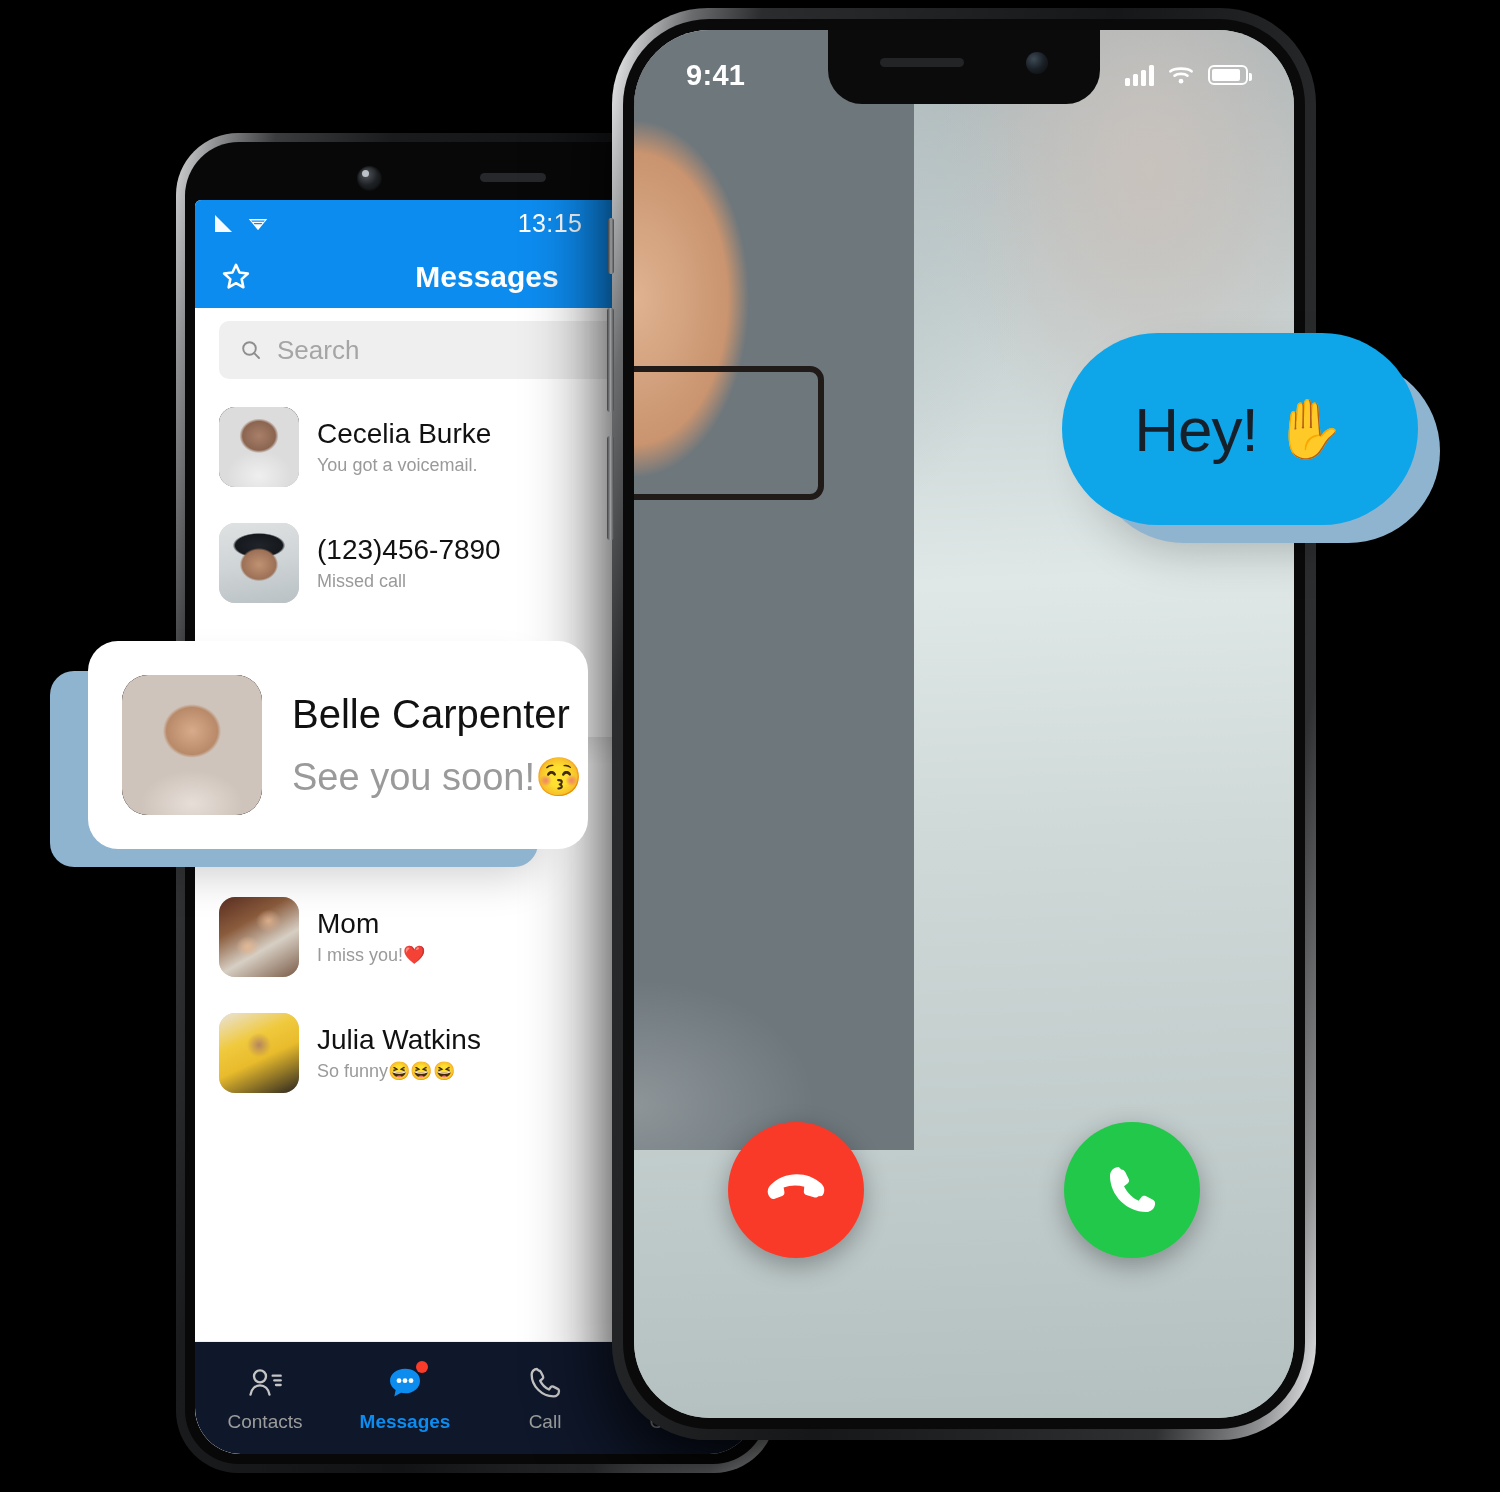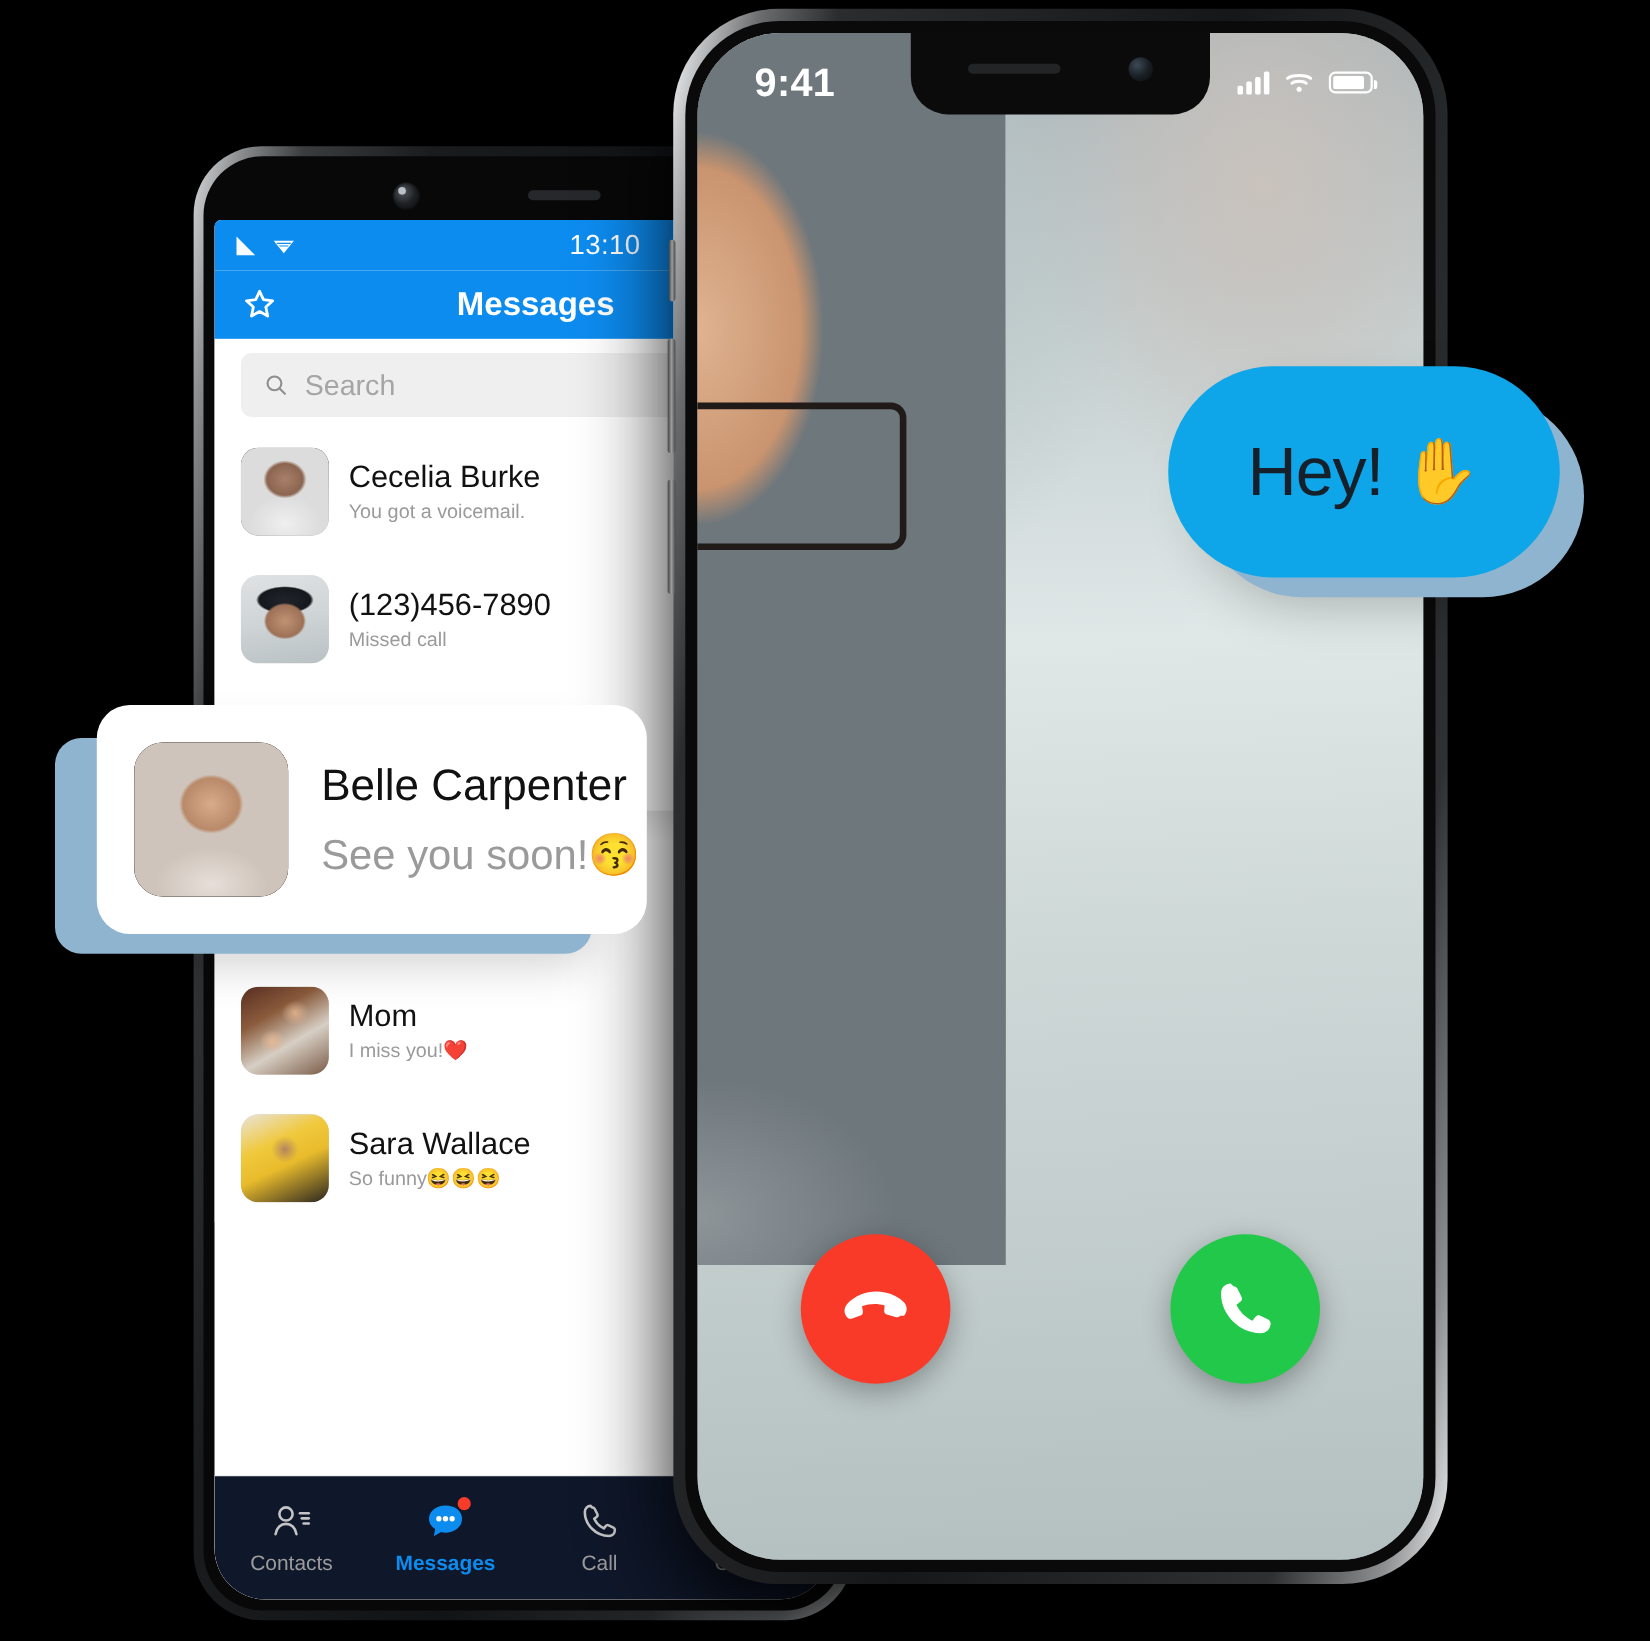--- a/index.html
+++ b/index.html
@@ -161,21 +161,21 @@
   }
   .notch-cam {
     position:absolute; right:52px; top:22px; width:22px; height:22px; border-radius:50%;
     background: radial-gradient(circle at 35% 32%, #3d4a55 0%, #1a2026 50%, #090a0b 100%);
   }
   .ios-status {
     position:absolute; left:0; right:0; top:0; height:74px; z-index:7;
     display:flex; align-items:center; justify-content:space-between;
     padding: 16px 46px 0 52px; color:#fff;
   }
-  .ios-time { font-size: 36px; font-weight: 600; letter-spacing:.3px; }
+  .ios-time { font-size: 29px; font-weight: 600; letter-spacing:.3px; }
   .ios-icons { display:flex; align-items:center; gap:13px; }
   .bars { display:flex; align-items:flex-end; gap:3px; height:22px; }
   .bars i { width:5px; background:#fff; border-radius:1.5px; display:block; }
   .battery {
     width:40px; height:20px; border:2.6px solid #fff; border-radius:6px;
     position:relative; padding:2px;
   }
   .battery::after{content:"";position:absolute;right:-6px;top:6px;width:3px;height:8px;background:#fff;border-radius:0 2px 2px 0;}
   .battery i{display:block;height:100%;width:86%;background:#fff;border-radius:2px;}
 
@@ -278,21 +278,21 @@
 
         <div class="and-statusbar">
           <div class="sb-left">
             <span class="sig-tri"></span>
             <svg class="wifi-glyph" viewBox="0 0 24 24" width="22" height="22">
               <path fill="#fff" d="M2 7.5 L22 7.5 L12 20 Z"></path>
               <path fill="#0d8cf0" d="M4.6 9.4 L19.4 9.4 L18.4 10.6 L5.6 10.6 Z"></path>
               <path fill="#0d8cf0" d="M7.2 12.1 L16.8 12.1 L15.8 13.3 L8.2 13.3 Z"></path>
             </svg>
           </div>
-          <div class="and-time">13:10</div>
+          <div class="and-time">13:15</div>
         </div>
 
         <div class="and-navbar">
           <svg class="star-icon" viewBox="0 0 24 24">
             <path fill="none" stroke="#fff" stroke-width="1.8" stroke-linejoin="round" d="M12 3.4 l2.5 5.4 5.9.7 -4.4 4 1.2 5.8 -5.2-2.9 -5.2 2.9 1.2-5.8 -4.4-4 5.9-.7z"></path>
           </svg>
           <div class="and-title">Messages</div>
         </div>
 
         <div class="and-searchwrap">
@@ -348,21 +348,21 @@
               <div class="msg-name">Mom</div>
               <div class="msg-sub">I miss you!❤️</div>
             </div>
           </div>
 
           <div class="msg-row">
             <div class="avatar">
                 <span class="ph ph-julia"></span>
               </div>
             <div class="msg-texts">
-              <div class="msg-name">Sara Wallace</div>
+              <div class="msg-name">Julia Watkins</div>
               <div class="msg-sub">So funny😆😆😆</div>
             </div>
           </div>
         </div>
 
         <div class="and-tabbar">
           <div class="tab">
             <svg class="ticon" viewBox="0 0 24 24">
               <circle cx="9" cy="8" r="3.6" fill="none" stroke="currentColor" stroke-width="1.4"></circle>
               <path d="M3.3 19c.5-3.6 3-5.6 5.7-5.6s5.2 2 5.7 5.6" fill="none" stroke="currentColor" stroke-width="1.4" stroke-linecap="round"></path>

